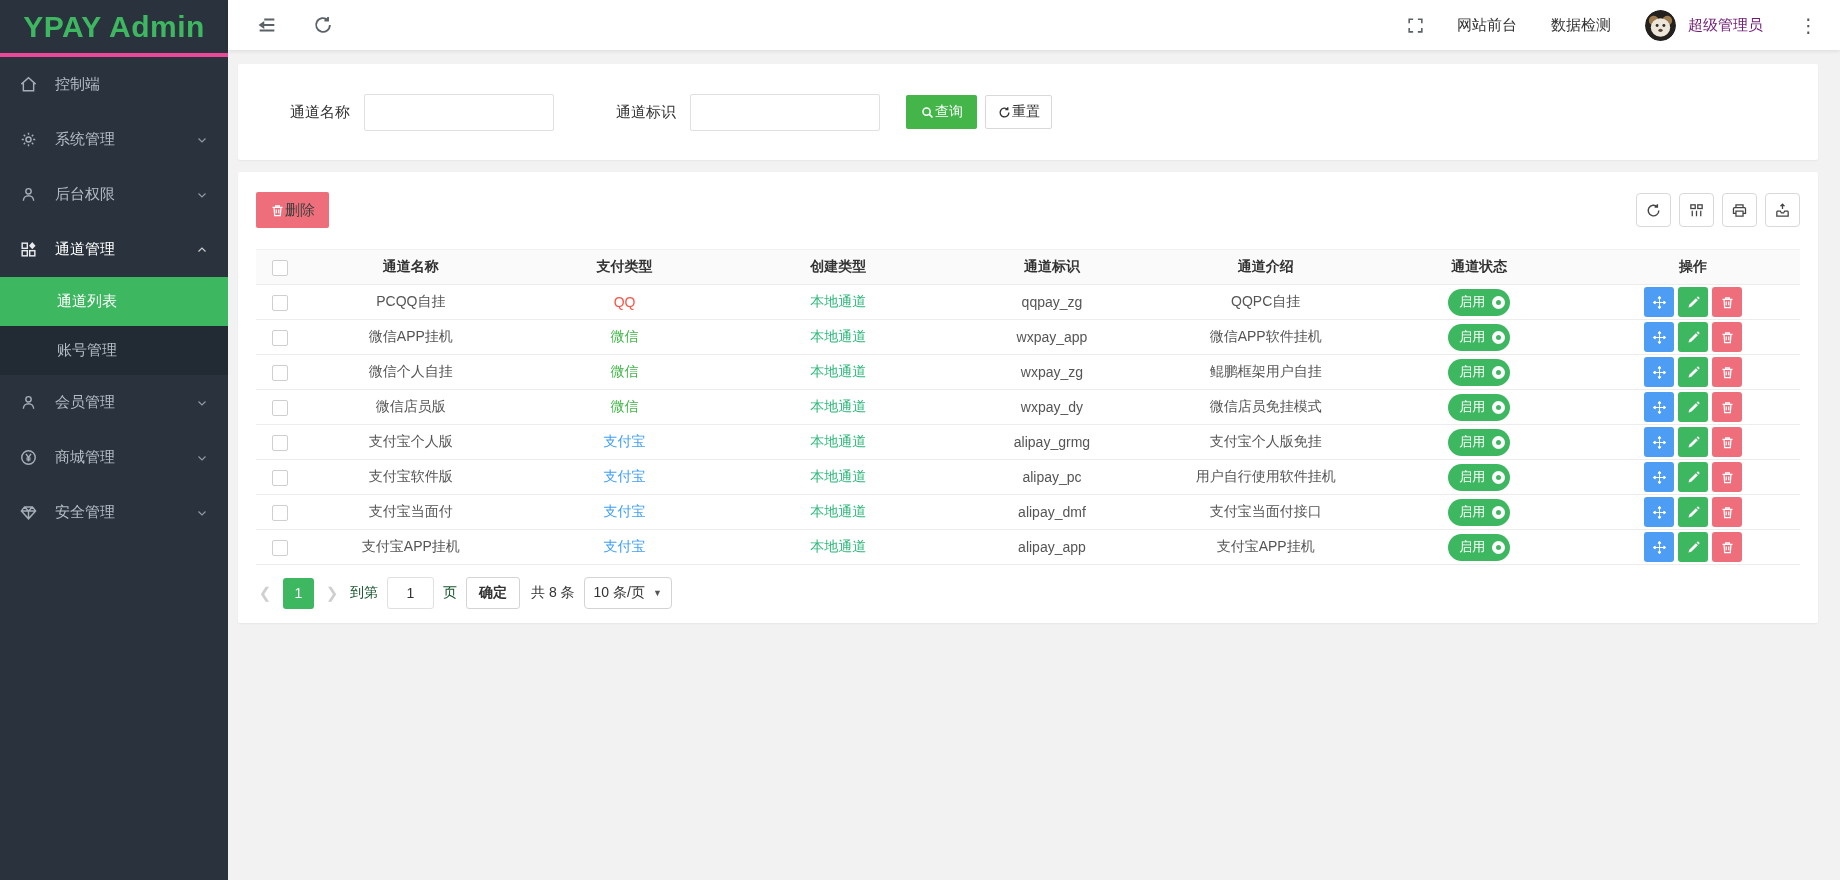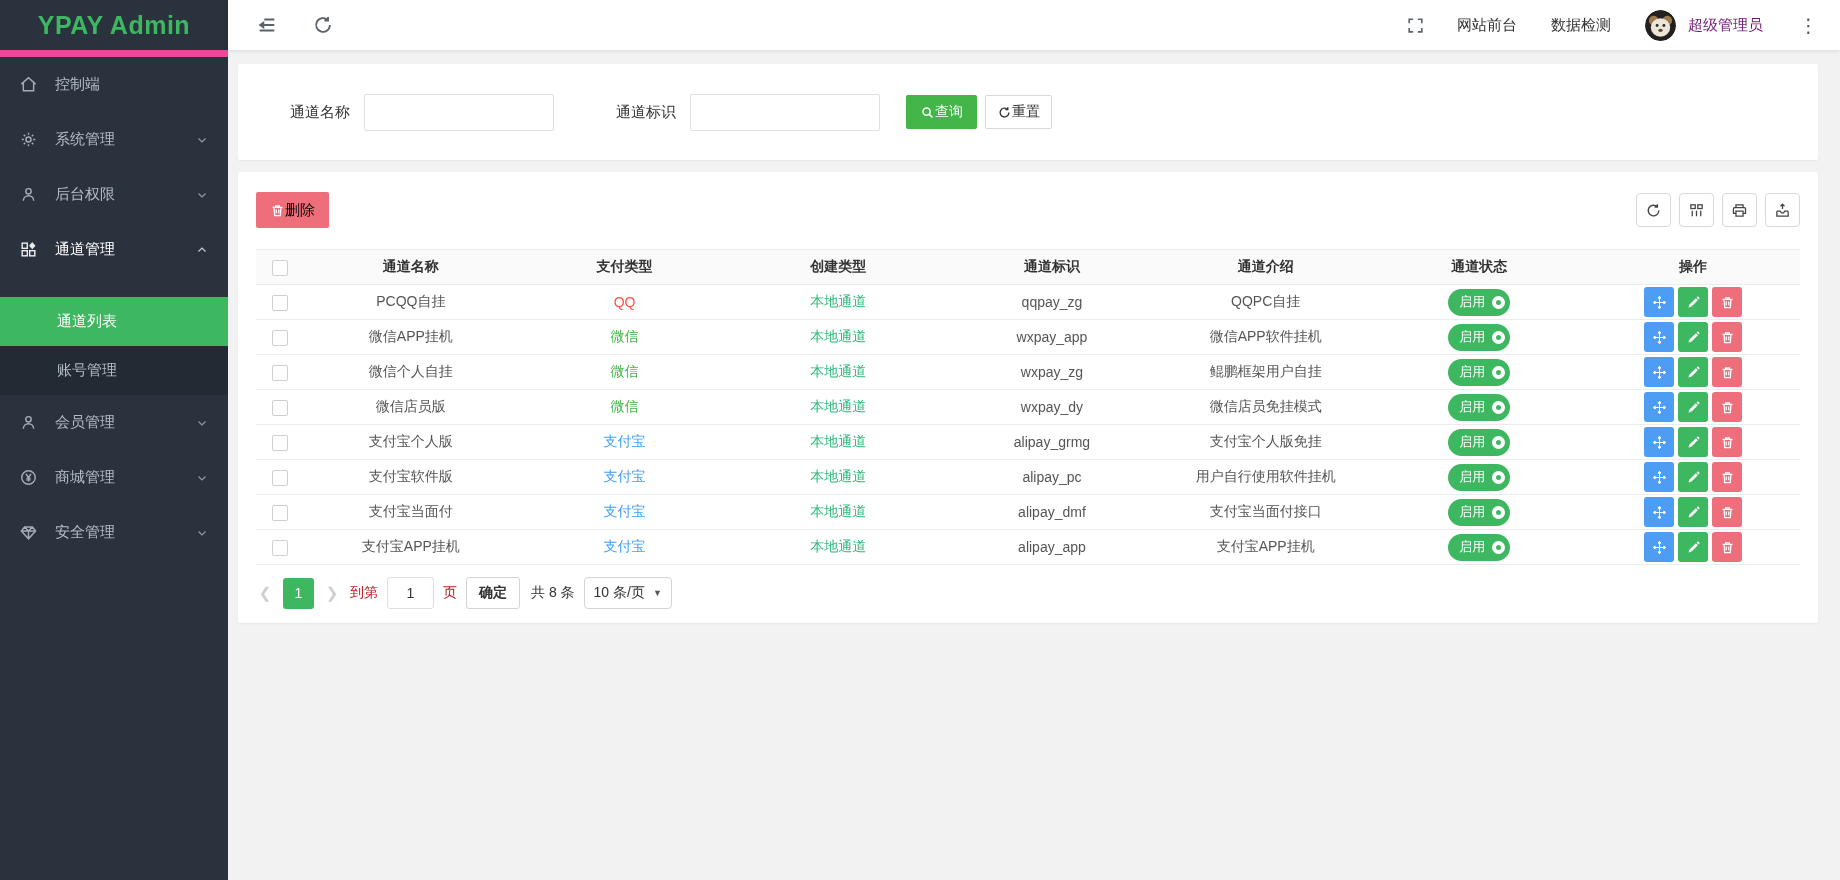--- a/index.html
+++ b/index.html
@@ -6,32 +6,32 @@
   html,body { width:1840px; height:880px; overflow:hidden; }
   body {
     font-family:"Liberation Sans","DejaVu Sans",sans-serif;
     display:flex; background:#f2f2f2; color:#333;
   }
   svg { display:block; }
 
   
   .sidebar { width:228px; flex-shrink:0; background:#2a323d; display:flex; flex-direction:column; }
   .logo { height:57px; display:flex; align-items:center; justify-content:center;
-          color:#3eb761; font-weight:bold; font-size:25px; letter-spacing:.5px;
-          border-bottom:7px solid #ec4899; flex-shrink:0; }
+          color:#3eb761; font-weight:bold; font-size:30px; letter-spacing:.5px;
+          border-bottom:4px solid #ec4899; flex-shrink:0; }
   .nav { flex:1; }
   .nav-item { height:55px; display:flex; align-items:center; padding:0 20px 0 19px;
               color:#b3bcc5; font-size:15px; cursor:pointer; }
   .nav-item.expanded { color:#fff; }
   .nav-icon { width:19px; height:19px; margin-right:17px; flex-shrink:0; opacity:.9; }
   .chevron { margin-left:auto; width:12px; height:12px; opacity:.75; }
   .submenu { background:#222a33; }
   .submenu-item { height:49px; display:flex; align-items:center; padding-left:57px;
                   color:#b3bcc5; font-size:15px; cursor:pointer; }
-  .submenu-item.active { background:#3eb761; color:#fff;margin-top:20px; }
+  .submenu-item.active { background:#3eb761; color:#fff; }
 
   
   .main { flex:1; display:flex; flex-direction:column; min-width:0; }
   .topbar { height:50px; background:#fff; display:flex; align-items:center;
             padding:0 22px 0 28px; box-shadow:0 1px 4px rgba(0,0,0,.1); position:relative; z-index:3; flex-shrink:0; }
   .tb-btn { width:22px; height:22px; color:#5a6268; margin-right:34px; cursor:pointer; }
   .topbar-right { margin-left:auto; display:flex; align-items:center; }
   .tb-right-icon { width:19px; height:19px; color:#5a6268; cursor:pointer; margin-right:32px; }
   .tb-link { font-size:15px; color:#333; margin-right:34px; cursor:pointer; }
   .avatar { width:31px; height:31px; border-radius:50%; overflow:hidden; margin-right:12px; cursor:pointer; flex-shrink:0; }
@@ -50,21 +50,21 @@
   .f-group + .f-group { margin-left:62px; }
   .btn { display:inline-flex; align-items:center; justify-content:center; 
          height:34px; border-radius:2px; font-size:14px; cursor:pointer; border:1px solid transparent; }
   .btn-query { background:#44b549; color:#fff; padding:0 13px; margin-left:26px; }
   .btn-reset { background:#fff; color:#333; border-color:#d9d9d9; padding:0 11px; margin-left:8px; }
   .btn-icon { width:15px; height:15px; }
 
   
   .table-card { padding:20px 18px 14px 18px; display:flex; flex-direction:column; flex-shrink:0; }
   .card-toolbar { display:flex; align-items:center; margin-bottom:21px; }
-  .btn-delete { background:#ee6f7b; color:#000000; height:36px; padding:6px 13px; font-size:15px; }
+  .btn-delete { background:#ee6f7b; color:#404040; height:36px; padding:6px 13px; font-size:15px; }
   .tool-group { margin-left:auto; display:flex; gap:8px; }
   .tool-btn { width:35px; height:34px; border:1px solid #d9d9d9; border-radius:4px; background:#fff;
               display:flex; align-items:center; justify-content:center; color:#444; cursor:pointer; }
   .tool-btn svg { width:17px; height:17px; }
 
   table { width:100%; border-collapse:collapse; table-layout:fixed; }
   th, td { height:35px; text-align:center; font-size:14px; border-bottom:1px solid #ececec; padding:0 4px;
            overflow:hidden; white-space:nowrap; }
   th { color:#333; font-weight:bold; background:#fafafa; border-top:1px solid #f0f0f0; }
   td { color:#555; }
@@ -81,21 +81,21 @@
   .op-btn { width:30px; height:30px; border-radius:3px; display:flex; align-items:center; justify-content:center;
             color:#fff; cursor:pointer; }
   .op-btn svg { width:15px; height:15px; }
   .op-move { background:#4e9df5; } .op-edit { background:#3eb761; } .op-del { background:#ee6f7b; }
 
   
   .pagination { display:flex; align-items:center; margin-top:12px; font-size:14px; gap:9px; }
   .pg-arrow { color:#cfcfcf; width:18px; text-align:center; font-size:15px; cursor:pointer; }
   .pg-current { width:31px; height:31px; background:#3eb761; color:#fff; border-radius:3px;
                 display:flex; align-items:center; justify-content:center; cursor:pointer; }
-  .pg-dim { color:#b91c1c; }
+  .pg-dim { color:#14532d; }
   .pg-input { width:47px; height:32px; border:1px solid #e0e0e0; border-radius:3px; text-align:center;
               font:inherit; font-size:14px; color:#333; outline:none; }
   .pg-confirm { height:32px; padding:0 12px; background:#fff; border:1px solid #d4d4d4; border-radius:3px;
                 font-weight:bold; color:#333; font-size:14px; cursor:pointer; }
   .pg-total { color:#333; margin-left:2px; }
   .pg-select { height:32px; border:1px solid #d4d4d4; border-radius:4px; display:flex; align-items:center;
                padding:0 9px; gap:8px; cursor:pointer; color:#333; }
   .pg-caret { font-size:9px; color:#555; }
 </style>
 </head>

